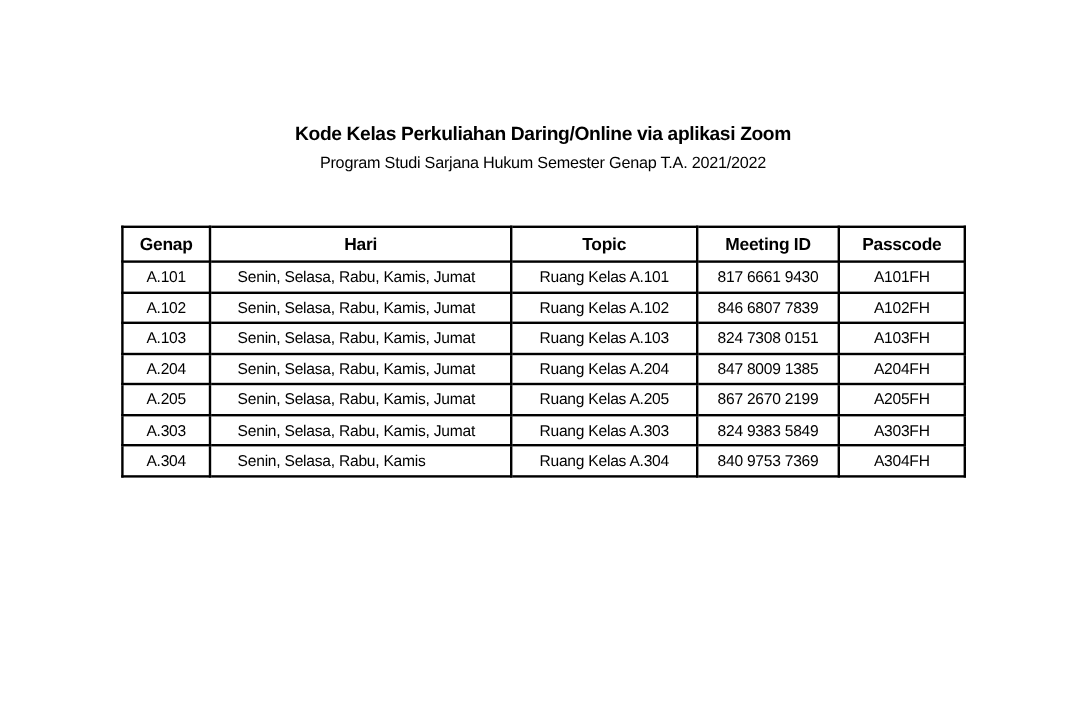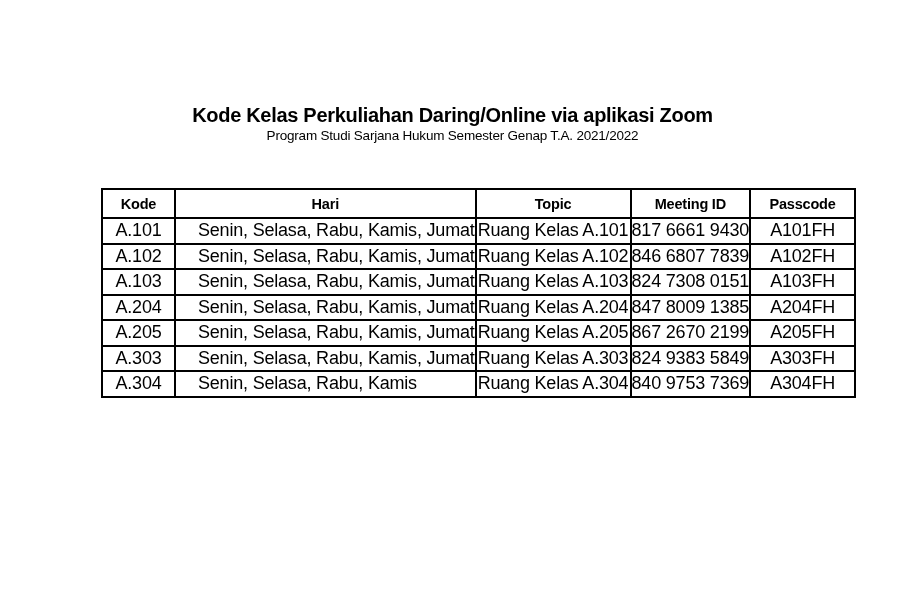--- a/index.html
+++ b/index.html
@@ -14,21 +14,21 @@
     font-family: "Liberation Sans", sans-serif;
     color: #000000;
     overflow: hidden;
   }
   .doc-title {
     position: absolute;
     top: 104px;
     left: 0;
     width: 905px;
     text-align: center;
-    font-size: 20px;
+    font-size: 16px;
     font-weight: bold;
     letter-spacing: -0.3px;
   }
   .doc-subtitle {
     position: absolute;
     top: 128px;
     left: 0;
     width: 905px;
     text-align: center;
     font-size: 13.5px;
@@ -53,21 +53,21 @@
     background: #ffffff;
   }
   .schedule th {
     height: 27px;
     font-size: 14.5px;
     font-weight: bold;
     letter-spacing: -0.2px;
   }
   .schedule td {
     height: 23.5px;
-    font-size: 18px;
+    font-size: 13px;
     font-weight: normal;
     letter-spacing: -0.2px;
   }
   .schedule td.col-1 {
     text-align: left;
     padding-left: 22px;
   }
   col.c0 { width: 73px; }
   col.c1 { width: 251px; }
   col.c2 { width: 155px; }
@@ -84,21 +84,21 @@
 <table class="schedule">
   <colgroup>
     <col class="c0">
       <col class="c1">
       <col class="c2">
       <col class="c3">
       <col class="c4">
   </colgroup>
   <thead>
     <tr>
-      <th>Kode</th>
+      <th>Genap</th>
       <th>Hari</th>
       <th>Topic</th>
       <th>Meeting ID</th>
       <th>Passcode</th>
     </tr>
   </thead>
   <tbody>
       <tr>
         <td class="col-0">A.101</td>
         <td class="col-1">Senin, Selasa, Rabu, Kamis, Jumat</td>

